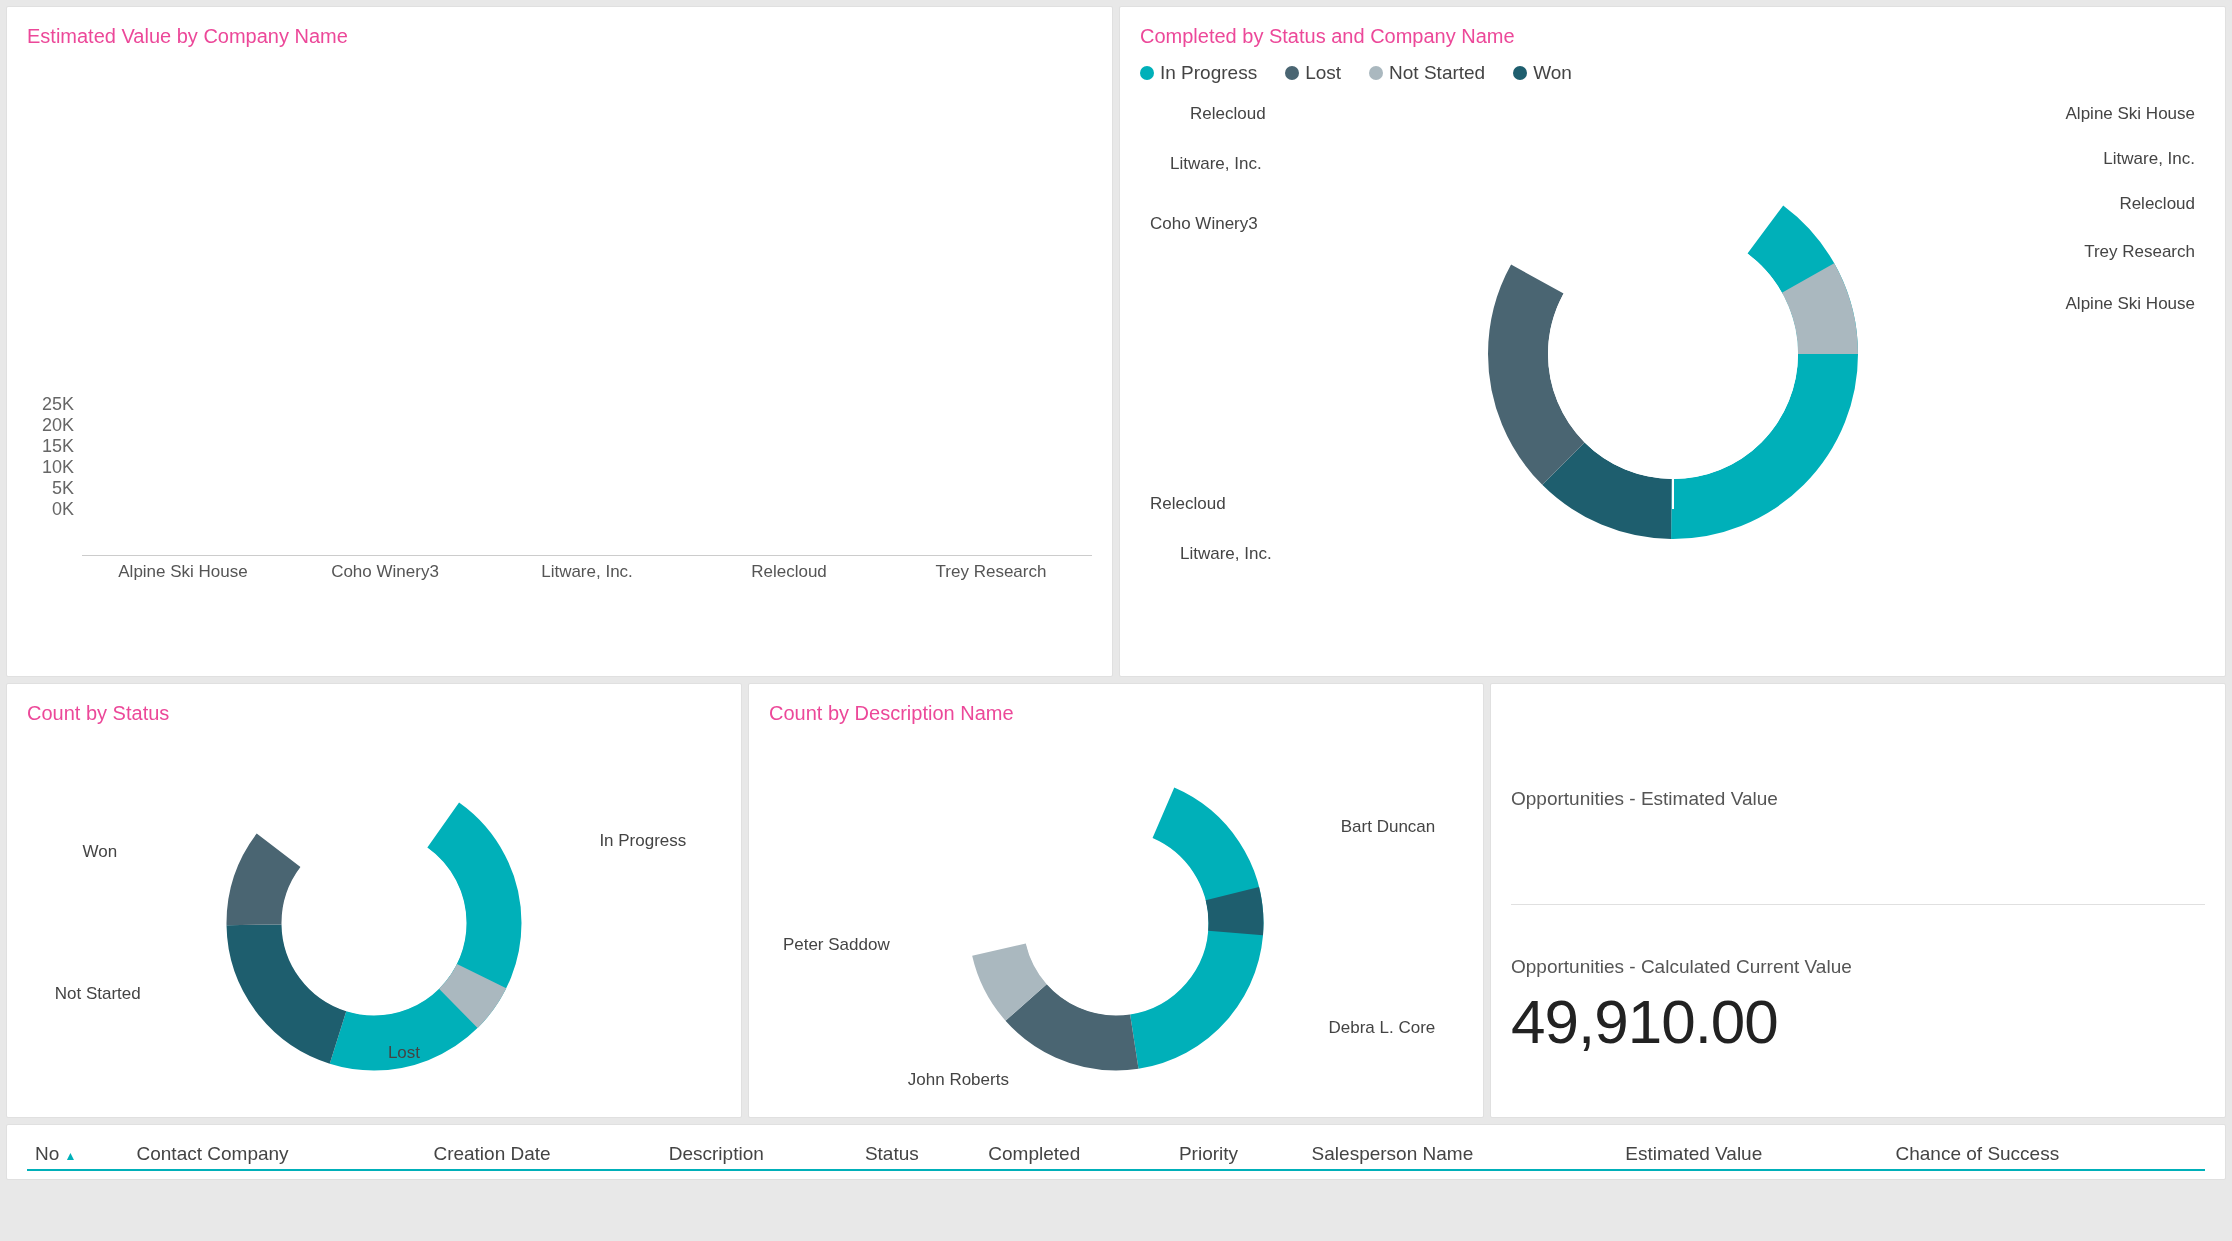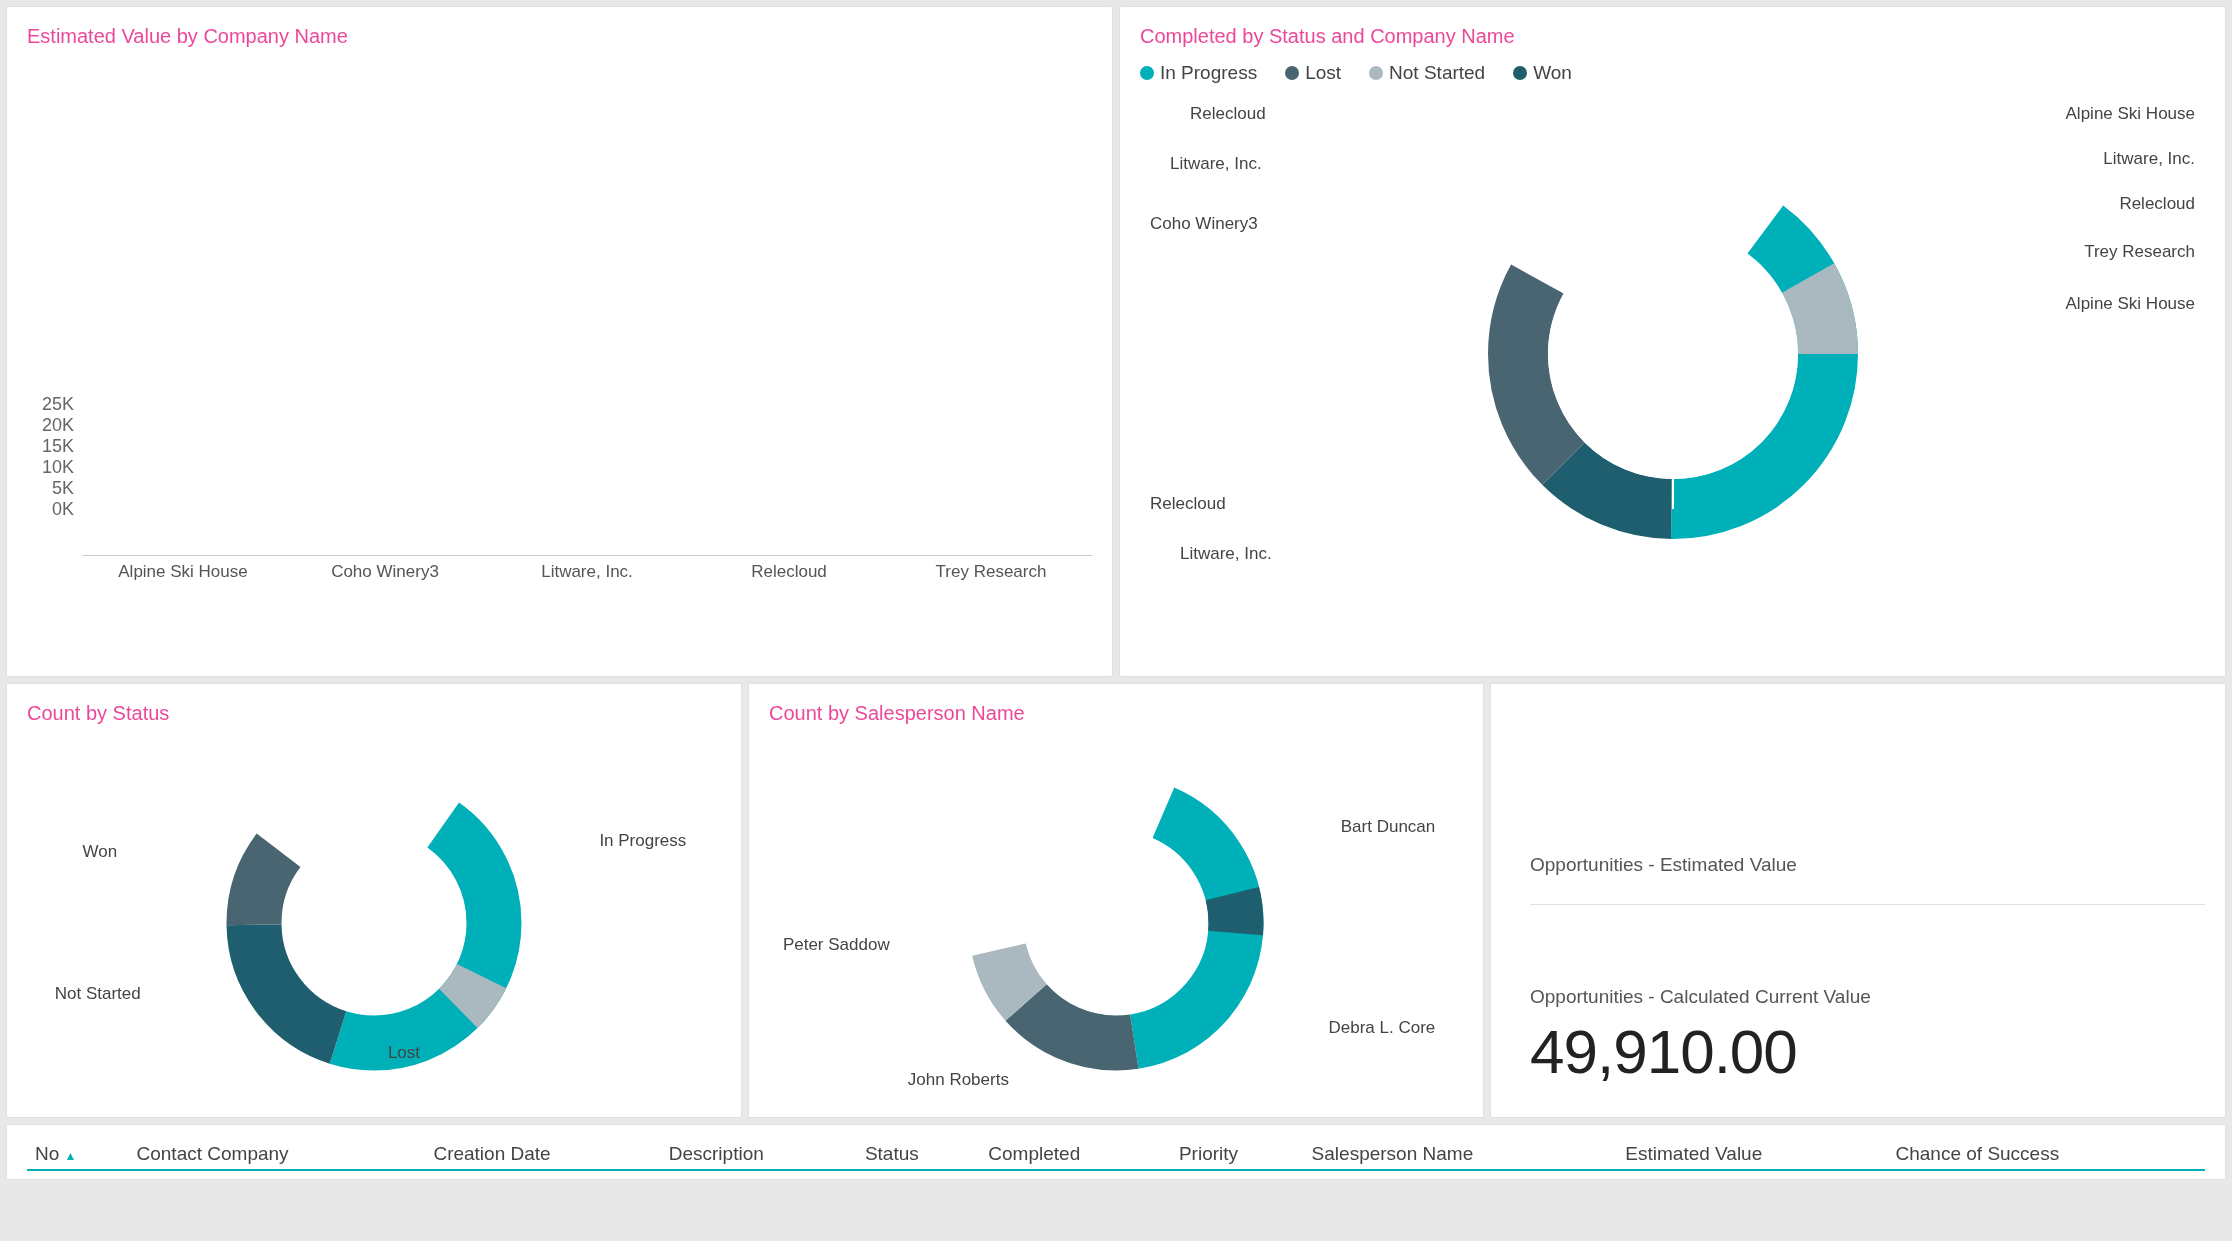--- a/index.html
+++ b/index.html
@@ -164,23 +164,22 @@
 
     
     .kpi-card {
       display: flex;
       flex-direction: column;
     }
     .kpi-section {
       flex: 1;
       display: flex;
       flex-direction: column;
-      justify-content: flex-end;
+      justify-content: center;
       padding: 20px 0;
-      margin-left: 19px;
     }
     .kpi-section + .kpi-section {
       border-top: 1px solid #e0e0e0;
     }
     .kpi-label {
       font-size: 19px;
       color: #555;
       margin-bottom: 8px;
     }
     .kpi-value {
@@ -332,21 +331,21 @@
         <div style="position:absolute; top:0; left:0; width:100%; height:100%; pointer-events:none;">
           <span class="donut-label-overlay" style="top:25%; right:5%;">In Progress</span>
           <span class="donut-label-overlay" style="top:28%; left:8%;">Won</span>
           <span class="donut-label-overlay" style="bottom:28%; left:4%;">Not Started</span>
           <span class="donut-label-overlay" style="bottom:12%; left:52%;">Lost</span>
         </div>
       </div>
     </div>
 
     <div class="card small-donut-card">
-      <div class="card-title">Count by Salesperson Name</div>
+      <div class="card-title">Count by Description Name</div>
       <div class="donut-area">
         <svg width="340" height="340" viewBox="0 0 340 340">
 
           <circle cx="170" cy="170" r="120" fill="none" stroke="#00b0b9" stroke-width="55" stroke-dasharray="310 444" stroke-dashoffset="140"></circle>
 
           <circle cx="170" cy="170" r="120" fill="none" stroke="#4a6572" stroke-width="55" stroke-dasharray="120 634" stroke-dashoffset="-170"></circle>
 
           <circle cx="170" cy="170" r="120" fill="none" stroke="#aab8bf" stroke-width="55" stroke-dasharray="60 694" stroke-dashoffset="-290"></circle>
 
           <circle cx="170" cy="170" r="120" fill="none" stroke="#1e5e6e" stroke-width="55" stroke-dasharray="40 714" stroke-dashoffset="30"></circle>

